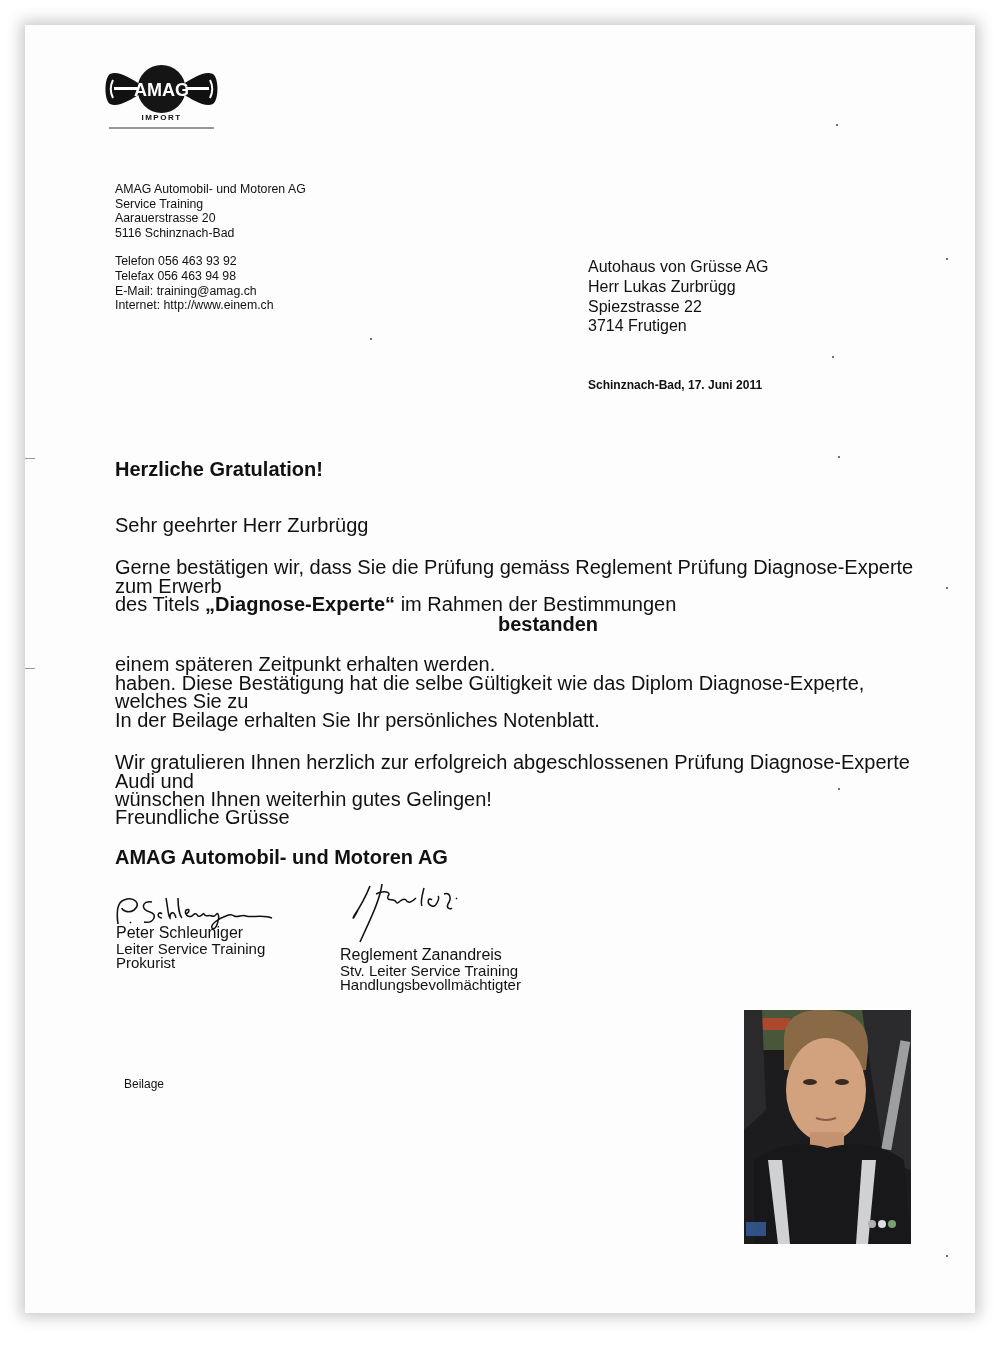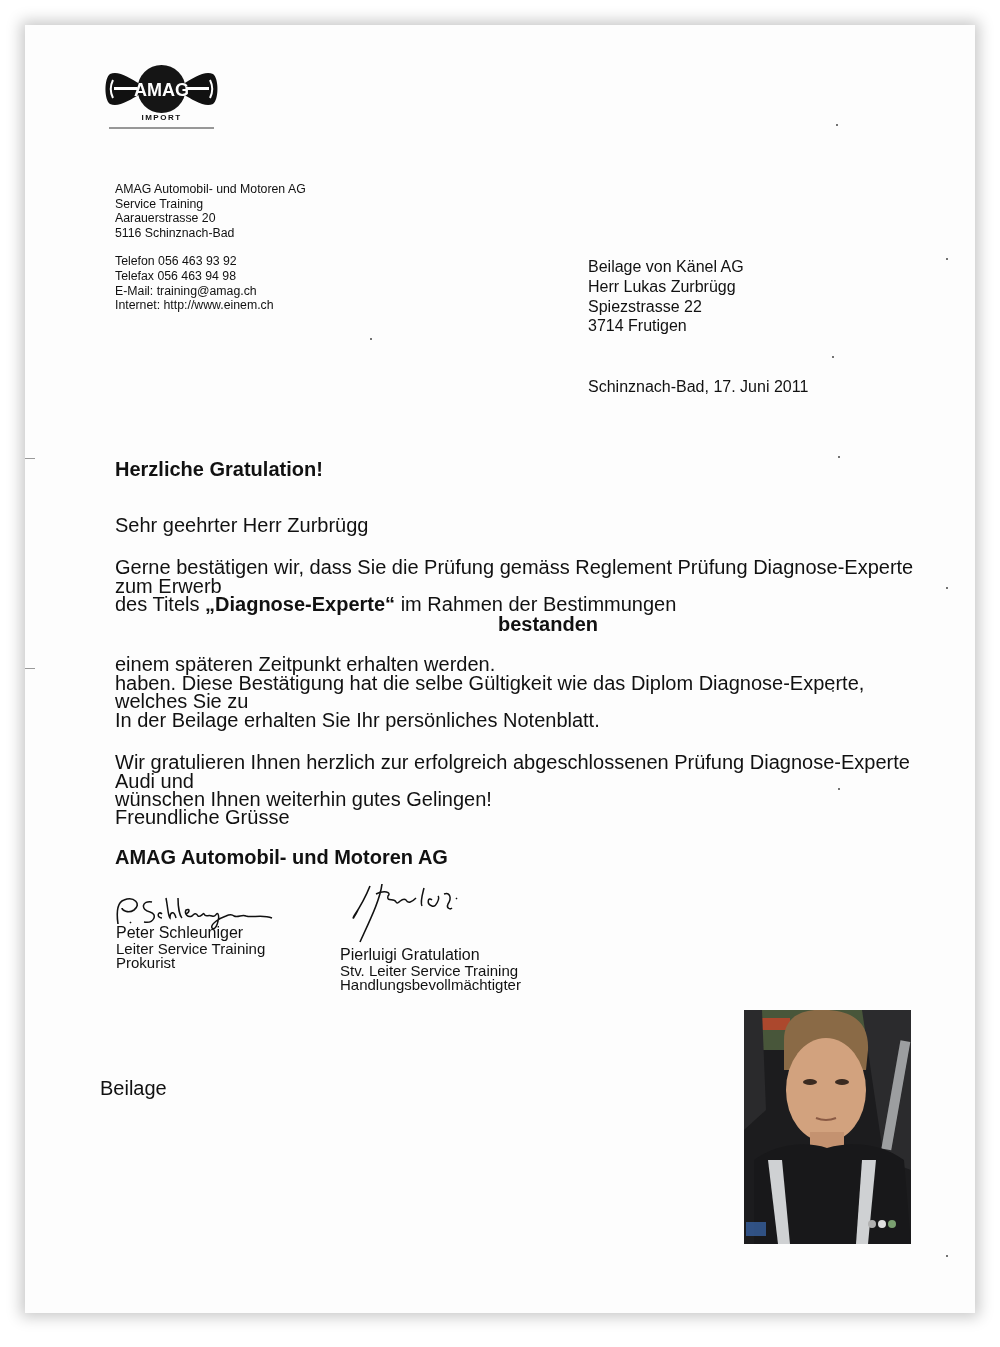--- a/index.html
+++ b/index.html
@@ -10,39 +10,39 @@
     .page {
       position: absolute; left: 25px; top: 25px; width: 950px; height: 1288px;
       background: #fdfdfd;
       box-shadow: 0 0 14px 4px rgba(0,0,0,0.22);
     }
     .abs { position: absolute; }
     .logo { left: 104px; top: 64px; width: 115px; height: 66px; }
     .sender { left: 115px; top: 182px; font-size: 12.3px; line-height: 14.6px; }
     .sender .gap { height: 14px; }
     .recipient { left: 588px; top: 257px; font-size: 16px; line-height: 19.8px; }
-    .dateline { left: 588px; top: 378px; font-size: 16px; }
+    .dateline { left: 588px; top: 378px; font-size: 12px; font-weight: bold; }
     .body-text { font-size: 20px; line-height: 18.5px; left: 115px; width: 800px; }
     .bold { font-weight: bold; }
     .subject { top: 460px; }
     .salutation { top: 516px; }
     .p1 { top: 558px; }
     .bestanden { top: 615px; left: 472px; width: auto; margin-left: 26px; }
     .p2 { top: 655px; }
     .p3 { top: 711px; }
     .p4 { top: 753px; }
     .closing { top: 808px; }
     .company { top: 848px; }
     .sig1 { left: 112px; top: 888px; width: 190px; height: 50px; }
     .sig2 { left: 340px; top: 880px; width: 150px; height: 66px; }
     .signer { font-size: 16px; line-height: 18px; }
     .signer .role { font-size: 15px; line-height: 14px; }
     .signer1 { left: 116px; top: 924px; }
     .signer2 { left: 340px; top: 946px; }
-    .beilage { left: 100px; top: 1077px; font-size: 20px; }
+    .beilage { left: 124px; top: 1077px; font-size: 12px; }
     .photo {
       left: 744px; top: 1010px; width: 167px; height: 234px; overflow: hidden;
       background: linear-gradient(180deg, #4d5a3c 0%, #3a4530 10%, #1b1b1d 40%, #161618 100%);
     }
     .margin-mark { position: absolute; left: 25px; width: 10px; height: 1px; background: #999; }
     .speck { position: absolute; width: 2px; height: 2px; background: #444; border-radius: 1px; }
   </style>
 </head>
 <body>
 
@@ -82,21 +82,21 @@
   <div>Aarauerstrasse 20</div>
   <div>5116 Schinznach-Bad</div>
   <div class="gap"></div>
   <div>Telefon 056 463 93 92</div>
   <div>Telefax 056 463 94 98</div>
   <div>E-Mail: training@amag.ch</div>
   <div>Internet: http://www.einem.ch</div>
 </div>
 
 <div class="abs recipient">
-  <div>Beilage von Känel AG</div>
+  <div>Autohaus von Grüsse AG</div>
   <div>Herr Lukas Zurbrügg</div>
   <div>Spiezstrasse 22</div>
   <div>3714 Frutigen</div>
 </div>
 
 <div class="abs dateline">Schinznach-Bad, 17. Juni 2011</div>
 
 <div class="abs body-text bold subject">Herzliche Gratulation!</div>
 <div class="abs body-text salutation">Sehr geehrter Herr Zurbrügg</div>
 
@@ -134,21 +134,21 @@
     <path d="M36 14 C44 10 52 12 48 16 C46 22 54 18 56 22 C58 26 62 16 66 20 C68 24 72 22 76 18 M84 8 C82 16 80 22 82 26 M92 20 C88 16 86 24 92 26 C96 28 100 18 98 16 M104 14 C110 12 112 18 108 24 C106 28 110 30 112 28 M116 18 L117 19" stroke="#111" stroke-width="1.5" fill="none"></path>
   </svg>
 </div>
 
 <div class="abs signer signer1">
   <div>Peter Schleuniger</div>
   <div class="role">Leiter Service Training</div>
   <div class="role">Prokurist</div>
 </div>
 <div class="abs signer signer2">
-  <div>Pierluigi Gratulation</div>
+  <div>Reglement Zanandreis</div>
   <div class="role">Stv. Leiter Service Training</div>
   <div class="role">Handlungsbevollmächtigter</div>
 </div>
 
 <div class="abs beilage">Beilage</div>
 
 <div class="abs photo">
   <svg width="167" height="234" viewBox="0 0 167 234">
     <rect x="0" y="0" width="167" height="234" fill="#1c1c1e"></rect>
     <rect x="0" y="0" width="167" height="40" fill="#48563a"></rect>

